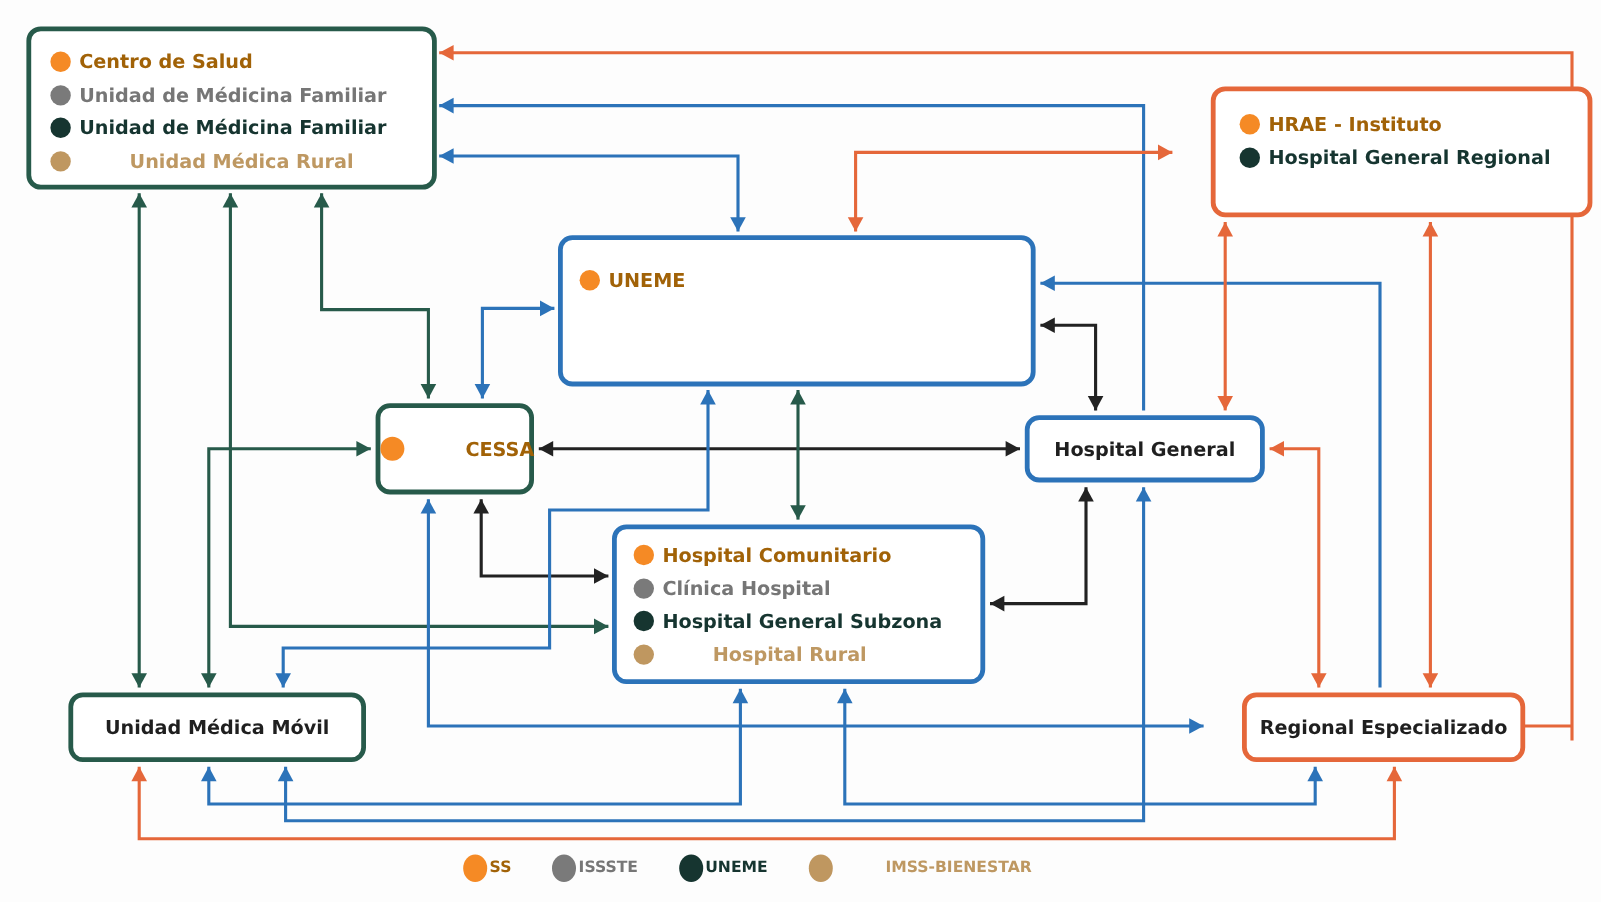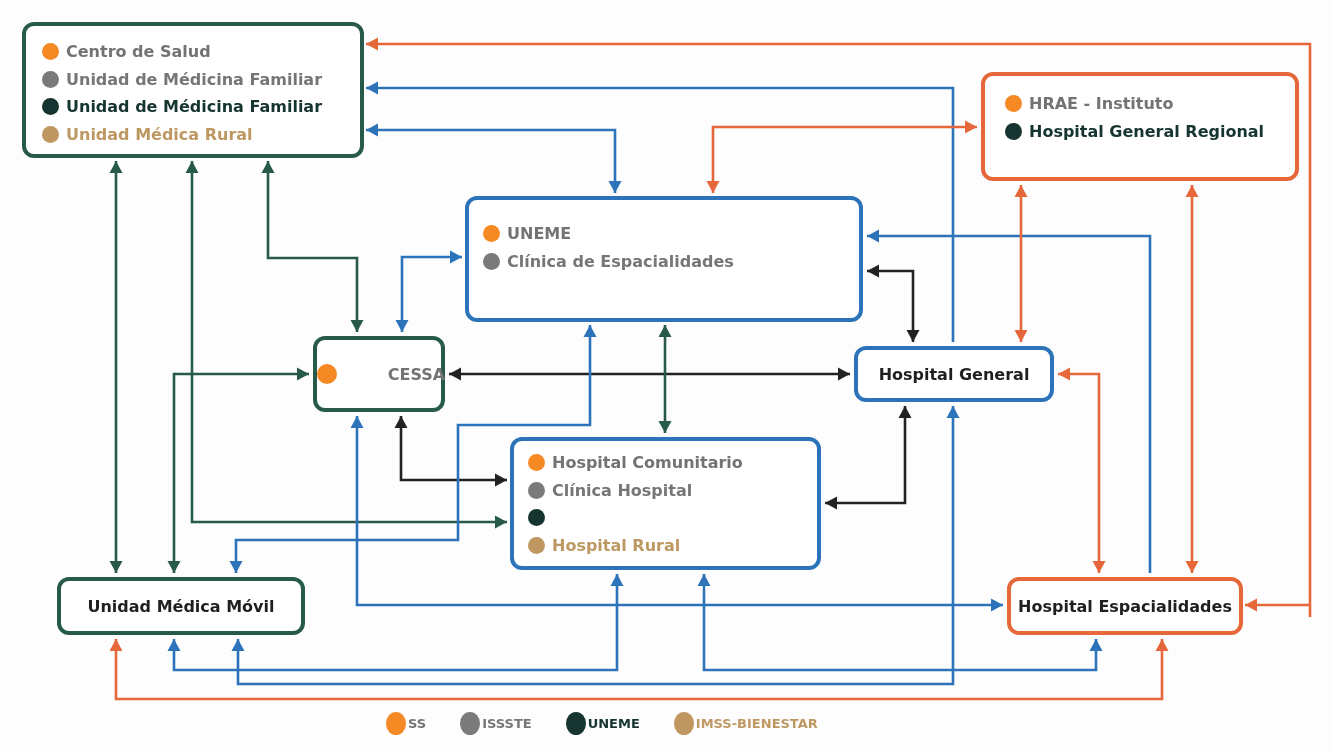--- a/index.html
+++ b/index.html
@@ -3,30 +3,30 @@
 <meta charset="utf-8">
 <style>
   html, body { margin: 0; padding: 0; background: #fdfdfd; }
   body { width: 1334px; height: 752px; position: relative; overflow: hidden;
          font-family: "DejaVu Sans", sans-serif; }
   #wires { position: absolute; left: 0; top: 0; width: 1334px; height: 752px; }
   .node { position: absolute; box-sizing: border-box; background: #fff;
           border-radius: 12px; border-width: 4px; border-style: solid; }
   .node.green { border-color: #275a4a; }
   .node.blue { border-color: #2c73b9; }
-  .node.orange { border-color: #e5673a; }
+  .node.orange { border-color: #e5673a; margin-left: 28px; }
   .row { display: flex; align-items: center; height: 27.5px; white-space: nowrap;
          font-weight: bold; font-size: 16px; }
   .dot { width: 17px; height: 17px; border-radius: 50%; margin-right: 7px; flex: none; }
   .single { display: flex; align-items: center; justify-content: center; height: 100%;
             font-weight: bold; font-size: 16px; color: #1f1f1f; white-space: nowrap; gap: 44px; }
-  .c-ss { color: #737373; } .bg-ss { background: #f58a25; }
+  .c-ss { color: #a16207; } .bg-ss { background: #f58a25; }
   .c-issste { color: #767676; } .bg-issste { background: #7a7a7a; }
   .c-imss { color: #163530; } .bg-imss { background: #163530; }
-  .c-bien { color: #be9862; } .bg-bien { background: #bf9760; }
+  .c-bien { color: #be9862; margin-left: 42px; } .bg-bien { background: #bf9760; }
   .legend { position: absolute; left: 386px; top: 712px; display: flex; align-items: center;
             font-weight: bold; font-size: 13px; }
   .legend-item { display: flex; align-items: center; margin-right: 34px; }
   .legend-dot { width: 20px; height: 23px; border-radius: 50%; margin-right: 2px; }
 </style>
 </head>
 <body>
 
 <svg id="wires" xmlns="http://www.w3.org/2000/svg">
     <polyline points="1310,617 1310,44 366,44" fill="none" stroke="#e5673a" stroke-width="2.6"></polyline>
@@ -130,24 +130,20 @@
       <span class="dot bg-imss"></span>
       <span class="c-imss">Hospital General Regional</span>
     </div>
 </div>
 
 <div class="node blue" style="left:465px; top:196px; width:398px; height:126px; padding:20px 0 0 14px;">
   <div class="row">
       <span class="dot bg-ss"></span>
       <span class="c-ss">UNEME</span>
     </div>
-  <div class="row">
-      <span class="dot bg-issste"></span>
-      <span class="c-issste">Clínica de Espacialidades</span>
-    </div>
 </div>
 
 <div class="node green" style="left:313px; top:336px; width:132px; height:76px;">
   <div class="single" style="padding-left:4px;">
       <span class="dot bg-ss" style="width:20px;height:20px;"></span>
       <span class="c-ss">CESSA</span>
     </div>
 </div>
 
 <div class="node blue" style="left:854px; top:346px; width:200px; height:56px;">
@@ -158,33 +154,34 @@
   <div class="row">
       <span class="dot bg-ss"></span>
       <span class="c-ss">Hospital Comunitario</span>
     </div>
   <div class="row">
       <span class="dot bg-issste"></span>
       <span class="c-issste">Clínica Hospital</span>
     </div>
   <div class="row">
       <span class="dot bg-imss"></span>
+      <span class="c-imss">Hospital General Subzona</span>
     </div>
   <div class="row">
       <span class="dot bg-bien"></span>
       <span class="c-bien">Hospital Rural</span>
     </div>
 </div>
 
 <div class="node green" style="left:57px; top:577px; width:248px; height:58px;">
   <div class="single">Unidad Médica Móvil</div>
 </div>
 
 <div class="node orange" style="left:1007px; top:577px; width:236px; height:58px;">
-  <div class="single">Hospital Espacialidades</div>
+  <div class="single">Regional Especializado</div>
 </div>
 
 <div class="legend">
   <div class="legend-item">
       <span class="legend-dot bg-ss"></span>
       <span class="c-ss">SS</span>
     </div>
   <div class="legend-item">
       <span class="legend-dot bg-issste"></span>
       <span class="c-issste">ISSSTE</span>

